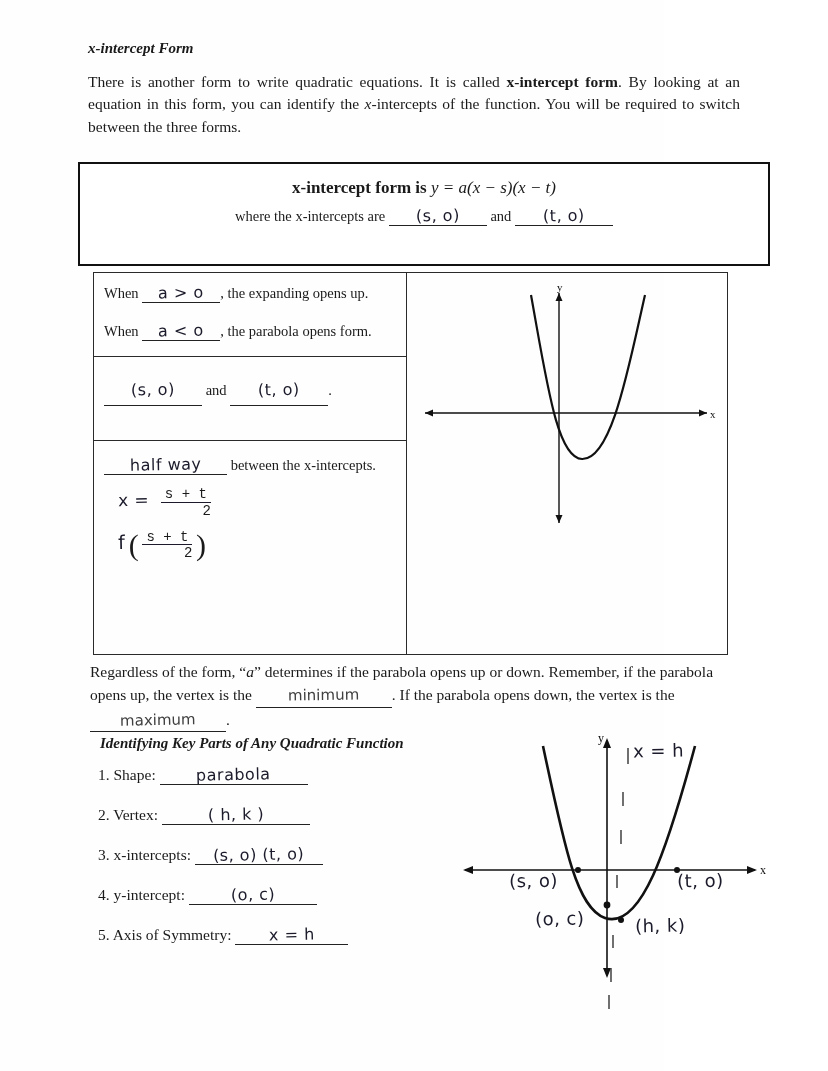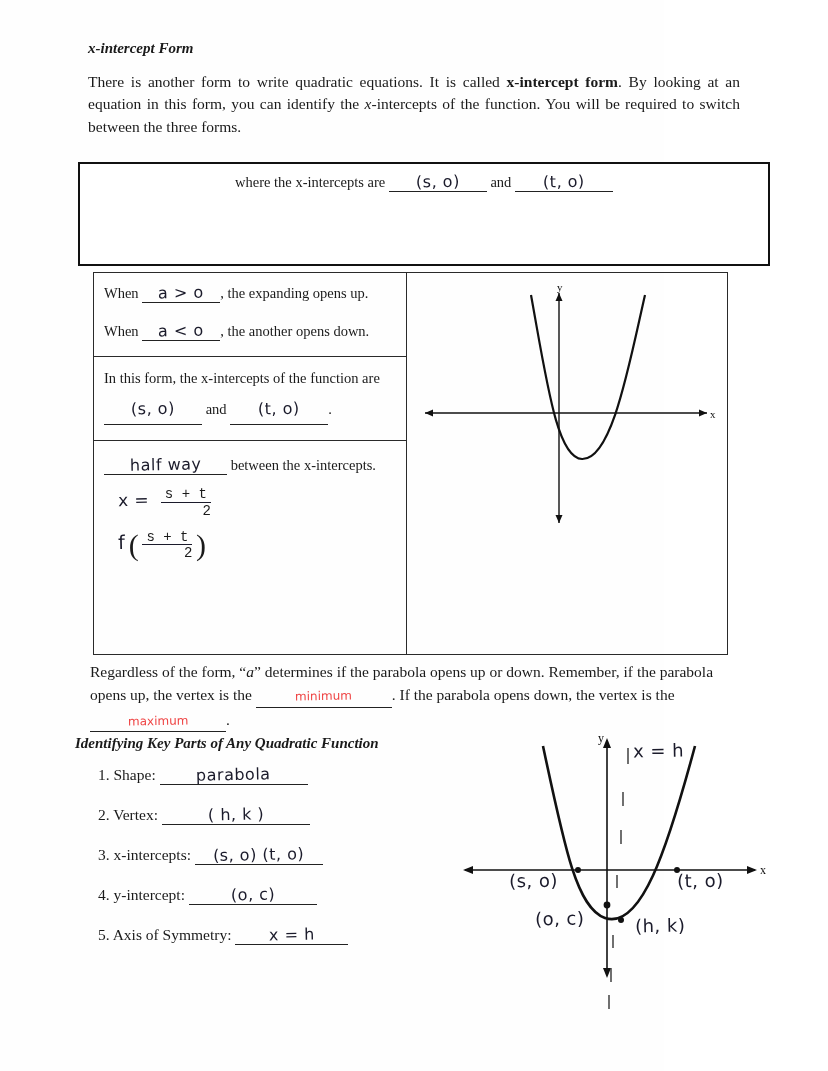--- a/index.html
+++ b/index.html
@@ -31,22 +31,22 @@
     font-family: "DejaVu Sans", sans-serif;
     font-style: normal;
     color: #1b1b2b;
     font-size: 16px;
     letter-spacing: 0.5px;
     transform: rotate(-1.2deg);
     display: inline-block;
   }
   .hw2 {
     font-family: "DejaVu Sans", sans-serif;
-    color: #ef4444;
-    font-size: 12px;
+    color: #404040;
+    font-size: 15px;
     display: inline-block;
     transform: rotate(-1deg);
   }
   .section-title {
     font-weight: bold;
     font-style: italic;
     font-size: 15px;
     margin-bottom: 14px;
   }
   .para {
@@ -160,21 +160,21 @@
     position: absolute;
     left: 90px;
     top: 660px;
     width: 650px;
     font-size: 15.5px;
     line-height: 1.5;
   }
 
   .keyparts-title {
     position: absolute;
-    left: 75px;
+    left: 100px;
     top: 735px;
     font-weight: bold;
     font-style: italic;
     font-size: 15px;
   }
   .keylist {
     position: absolute;
     left: 98px;
     top: 765px;
     width: 340px;
@@ -228,44 +228,46 @@
 <div class="page">
 
   <div class="content">
     <div class="section-title">x-intercept Form</div>
     <div class="para">
       <span>There is another form to write quadratic equations.  It is called </span><b>x-intercept form</b><span>.  By looking at an equation in this form, you can identify the </span><i>x</i><span>-intercepts of the function.  You will be required to switch between the three forms.</span>
     </div>
   </div>
 
   <div class="formula-box">
+    <div class="formula-line1">
+      <span>x-intercept form</span><span> is </span><span class="eq">y = a(x − s)(x − t)</span>
+    </div>
     <div class="formula-line2">
       <span>where the x-intercepts are</span>
       <span class="blank-ul"><span class="hw">(s, o)</span></span>
       <span>and</span>
       <span class="blank-ul"><span class="hw">(t, o)</span></span>
     </div>
   </div>
 
   <div class="tbl">
     <div class="tbl-left">
 
       <div class="cellA">
         <div class="row-line">
           <span>When</span>
           <span class="blank-ul" style="min-width:70px"><span class="hw">a &gt; o</span></span><span>, the expanding opens up.</span>
         </div>
         <div>
           <span>When</span>
-          <span class="blank-ul" style="min-width:70px"><span class="hw">a &lt; o</span></span><span>, the another opens down.</span>
+          <span class="blank-ul" style="min-width:70px"><span class="hw">a &lt; o</span></span><span>, the parabola opens form.</span>
         </div>
       </div>
 
       <div class="cellB">
-        <div style="line-height:1.3">In this form, the x-intercepts of the function are</div>
         <div style="margin-top:6px">
           <span class="blank-ul"><span class="hw">(s, o)</span></span>
           <span>and</span>
           <span class="blank-ul"><span class="hw">(t, o)</span></span><span>.</span>
         </div>
       </div>
 
       <div class="cellC">
         <div style="margin-top:4px">
           <span class="blank-ul" style="min-width:115px"><span class="hw">half way</span></span>

